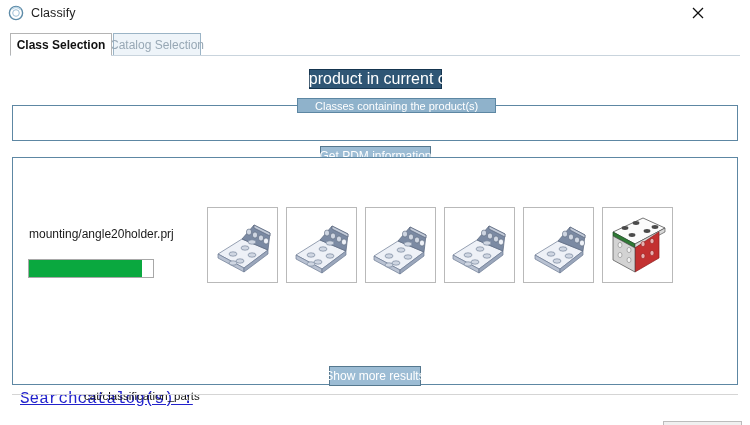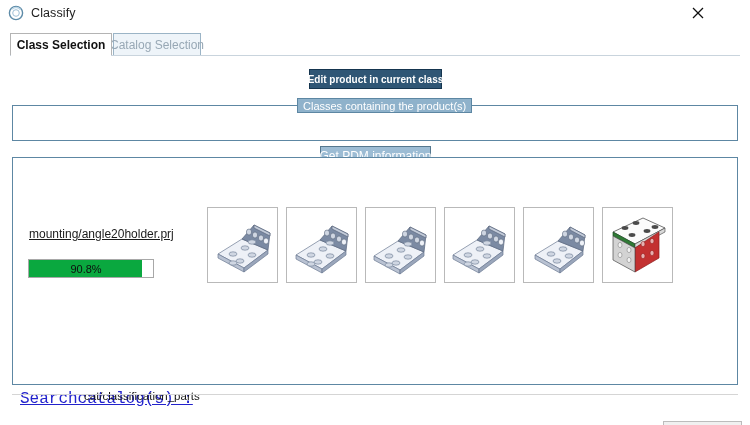--- a/index.html
+++ b/index.html
@@ -102,26 +102,25 @@
     background: #ffffff;
     z-index: 4;
   }
 
   
   .btn-dark {
     position: absolute;
     background: #2f5675;
     border: 1px solid #15354f;
     color: #ffffff;
-    font-size: 10px;
-    display: flex; align-items: center; justify-content: center;
-    box-sizing: border-box;
-    cursor: default;
-    white-space: nowrap;
-    font-weight: bold;
+    font-size: 16px;
+    display: flex; align-items: center; justify-content: center;
+    box-sizing: border-box;
+    cursor: default;
+    white-space: nowrap;
   }
   #edit-product-btn {
     left: 309px; top: 44px;
     width: 133px; height: 20px;
   }
 
   
   .groupbox {
     position: absolute;
     box-sizing: border-box;
@@ -138,21 +137,21 @@
   }
   .group-legend {
     position: absolute;
     height: 15px;
     box-sizing: border-box;
     background: #8fb2cb;
     border: 1px solid #5d87a3;
     color: #ffffff;
     font-size: 11px;
     display: flex; align-items: center; justify-content: center;
-    padding: 0 5px;
+    padding: 0 17px;
     white-space: nowrap;
     cursor: default;
     text-align: right;
   }
   #legend-classes {
     left: 297px; top: 73px;
   }
   #legend-suggestions {
     left: 331px; top: 125px;
   }
@@ -178,21 +177,20 @@
     width: 92px; height: 20px;
   }
 
   
   #product-name {
     position: absolute;
     left: 29px; top: 202px;
     font-size: 12px;
     color: #1b1b1b;
     white-space: nowrap;
-    text-decoration: underline;
   }
   #progress-track {
     position: absolute;
     left: 28px; top: 234px;
     width: 126px; height: 19px;
     box-sizing: border-box;
     border: 1px solid #a8a8a8;
     background: #ffffff;
   }
   #progress-fill {
@@ -307,21 +305,20 @@
   </div>
   <div class="btn-light" id="get-pdm-btn">
     <span>Get PDM information</span>
   </div>
 
   <div class="groupbox" id="group-suggestions"></div>
 
   <div id="product-name">mounting/angle20holder.prj</div>
   <div id="progress-track">
     <div id="progress-fill" style="width: 90.8%;"></div>
-    <div id="progress-label">90.8%</div>
   </div>
 
   <div class="thumb" style="left:207px">
     <svg width="69" height="74" viewBox="0 0 69 74">
       <polygon points="10,46 34,31 60,42 36,60" fill="#eef1f7" stroke="#6c7a92" stroke-width="0.7"></polygon>
       <polygon points="10,46 36,60 36,64 10,50" fill="#b9c2d2" stroke="#6c7a92" stroke-width="0.7"></polygon>
       <polygon points="36,60 60,42 60,46 36,64" fill="#9aa6bb" stroke="#6c7a92" stroke-width="0.7"></polygon>
       <polygon points="34,31 46,17 62,25 60,42" fill="#7b8aa3" stroke="#59667c" stroke-width="0.7"></polygon>
       <polygon points="46,17 62,25 62,28 46,20" fill="#c3cbd9" stroke="#59667c" stroke-width="0.7"></polygon>
       <ellipse cx="25" cy="46" rx="4" ry="2.2" fill="#cfd6e2" stroke="#6c7a92" stroke-width="0.6"></ellipse>
@@ -431,20 +428,23 @@
       <ellipse cx="26" cy="42" rx="2" ry="2.6" fill="#f2f2f2" stroke="#888" stroke-width="0.6"></ellipse>
       <ellipse cx="17" cy="47" rx="2" ry="2.6" fill="#f2f2f2" stroke="#888" stroke-width="0.6"></ellipse>
       <ellipse cx="26" cy="52" rx="2" ry="2.6" fill="#f2f2f2" stroke="#888" stroke-width="0.6"></ellipse>
       <ellipse cx="40" cy="36" rx="2" ry="2.6" fill="#e6b0b0" stroke="#8d1d1d" stroke-width="0.5"></ellipse>
       <ellipse cx="49" cy="33" rx="2" ry="2.6" fill="#e6b0b0" stroke="#8d1d1d" stroke-width="0.5"></ellipse>
       <ellipse cx="40" cy="48" rx="2" ry="2.6" fill="#e6b0b0" stroke="#8d1d1d" stroke-width="0.5"></ellipse>
       <ellipse cx="49" cy="45" rx="2" ry="2.6" fill="#e6b0b0" stroke="#8d1d1d" stroke-width="0.5"></ellipse>
     </svg>
   </div>
 
+  <div class="btn-light" id="show-more-btn">
+    <span>Show more results</span>
+  </div>
 
   <div id="search-link">Searchcatalog(s) :</div>
   <div id="catalog-path">cat/classification_parts</div>
 
   <div id="footer-sep"></div>
   <div id="next-btn">
     <span>Next</span>
   </div>
 
 </div>

